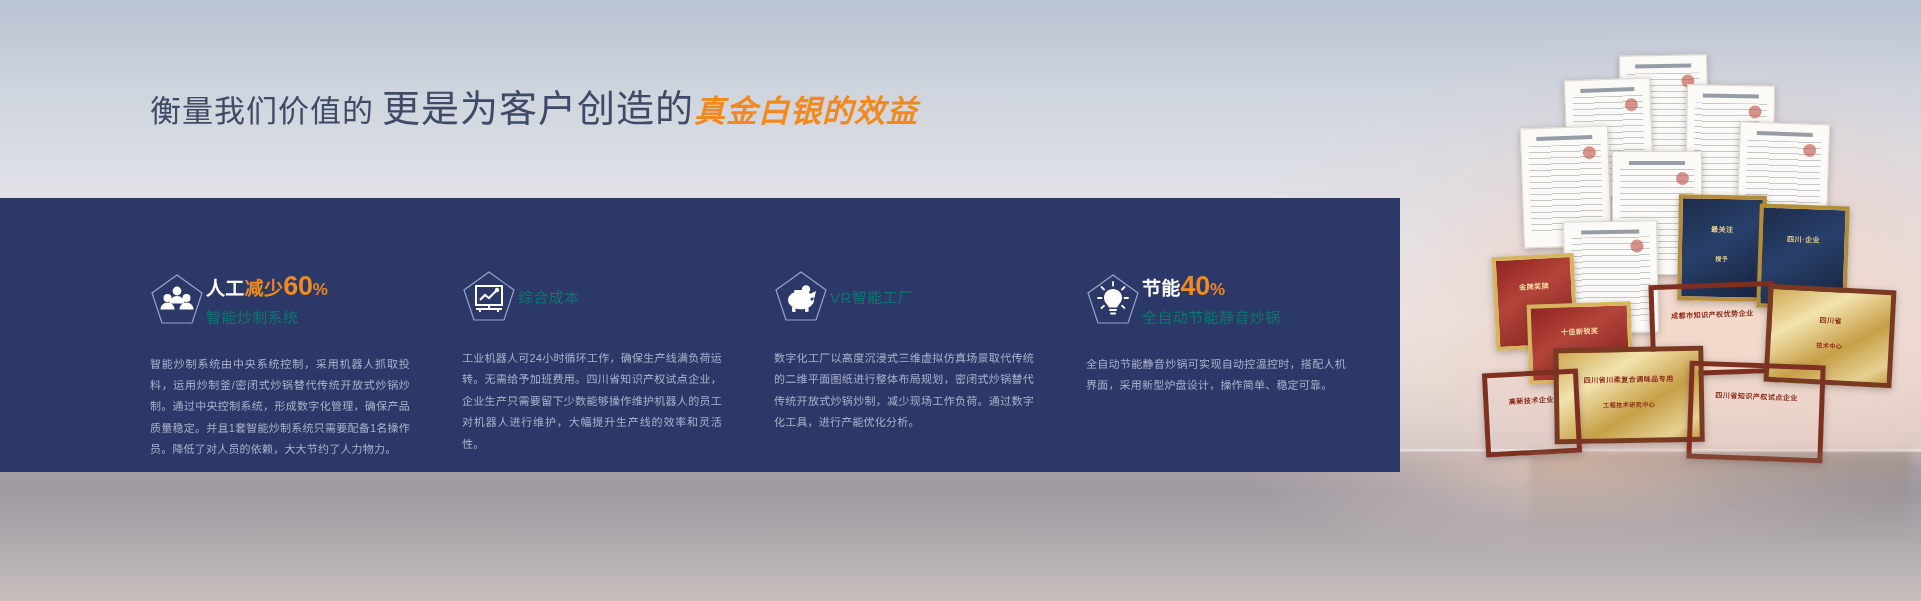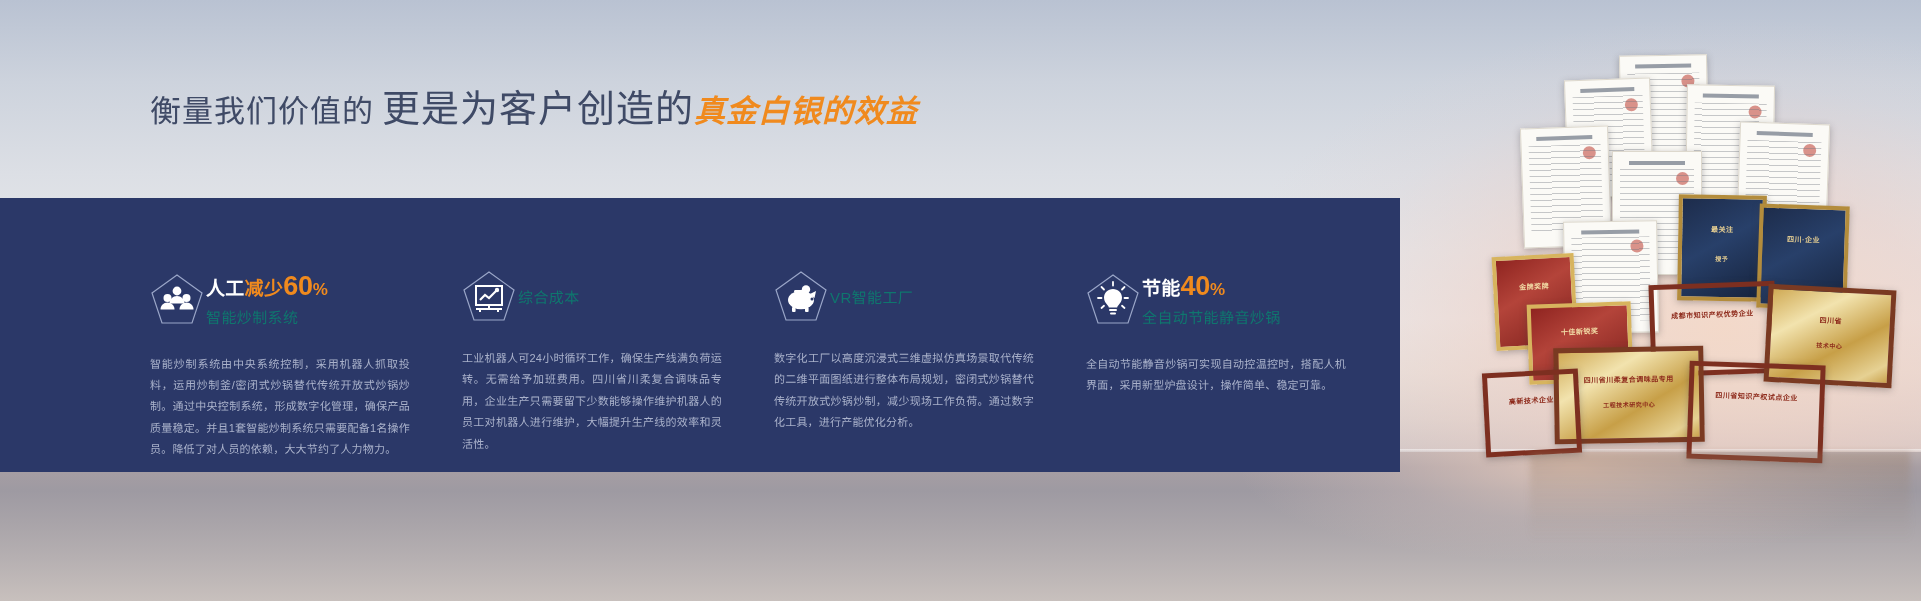--- a/index.html
+++ b/index.html
@@ -332,21 +332,21 @@
               <line x1="36" y1="39" x2="36" y2="42"></line>
               <line x1="14" y1="39" x2="40" y2="39"></line>
             </g>
             <circle cx="35" cy="20" r="2.2" fill="#ffffff"></circle>
           </svg>
         </span>
         <span class="feat-text">
           <div class="feat-sub">综合成本</div>
         </span>
       </div>
-      <div class="feat-body">工业机器人可24小时循环工作，确保生产线满负荷运转。无需给予加班费用。四川省川柔复合调味品专用，企业生产只需要留下少数能够操作维护机器人的员工对机器人进行维护，大幅提升生产线的效率和灵活性。</div>
+      <div class="feat-body">工业机器人可24小时循环工作，确保生产线满负荷运转。无需给予加班费用。四川省知识产权试点企业，企业生产只需要留下少数能够操作维护机器人的员工对机器人进行维护，大幅提升生产线的效率和灵活性。</div>
     </div>
 
     <div class="feature">
       <div class="feat-head">
         <span class="pentagon">
           <svg width="54" height="52" viewBox="0 0 54 52">
             <polygon points="27,2 52,20 42,50 12,50 2,20" fill="none" stroke="#9aa6c8" stroke-width="1.2"></polygon>
             <g fill="#ffffff">
               <ellipse cx="27" cy="30" rx="13" ry="9.2"></ellipse>
               <path d="M36 24 l6 -3 -1.5 7 z"></path>

